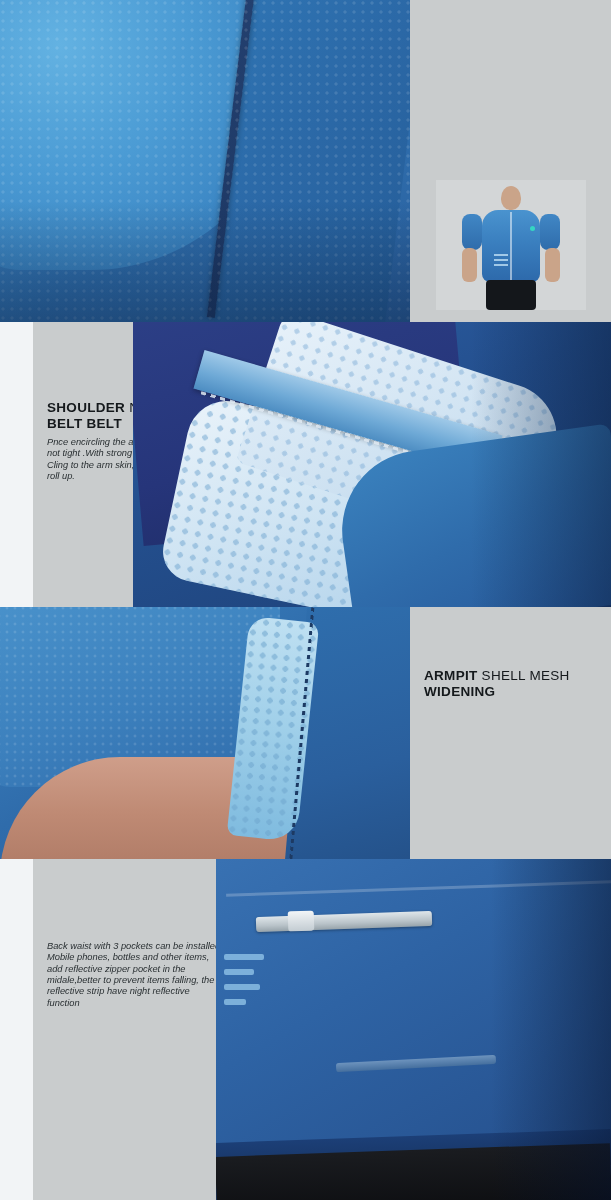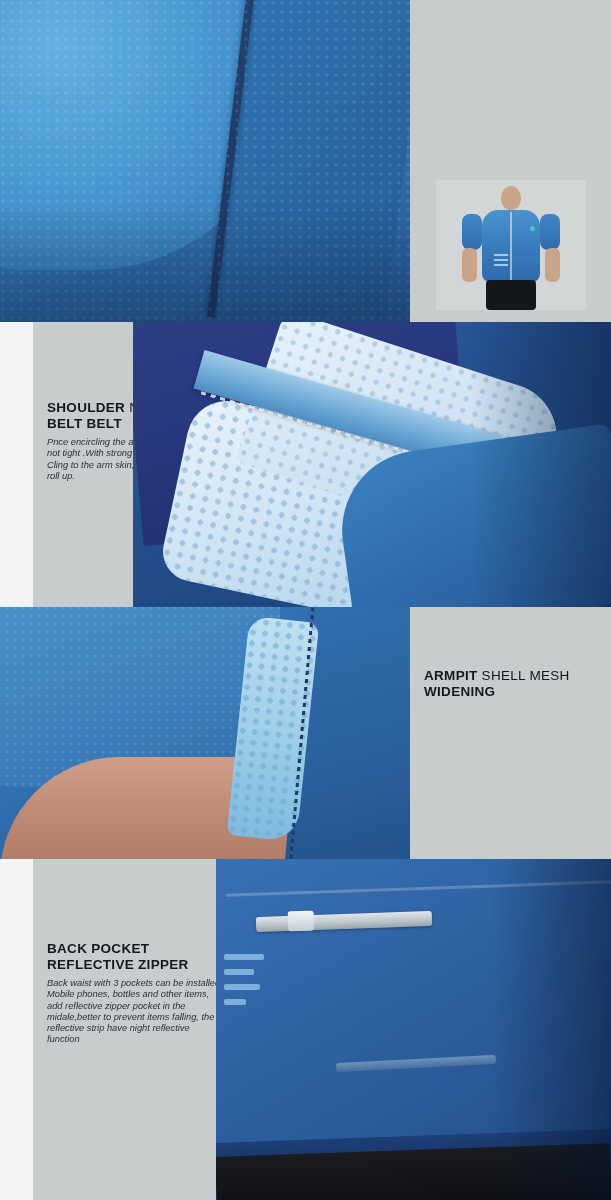--- a/index.html
+++ b/index.html
@@ -403,24 +403,20 @@
       <p class="info-title">
         <span>ARMPIT</span><span class="light"> SHELL MESH</span><br>
         <span>WIDENING</span>
       </p>
     </div>
 
   </div>
 
   <div class="info-card" id="card-pocket">
     <div class="info-text-wrap" style="top:82px;">
-      <p class="info-title">
-        <span>BACK POCKET</span><span class="light"></span><br>
-        <span>REFLECTIVE ZIPPER</span>
-      </p>
       <p class="info-body">Back waist with 3 pockets can be installed Mobile phones, bottles and other items, add reflective zipper pocket in the midale,better to prevent items falling, the reflective strip have night reflective function</p>
     </div>
 
   </div>
 
   <div class="panel" id="photo-pocket">
     <div class="back-panel"></div>
     <div class="pocket-seam"></div>
     <div class="zipper"></div>
     <div class="zipper-pull"></div>

